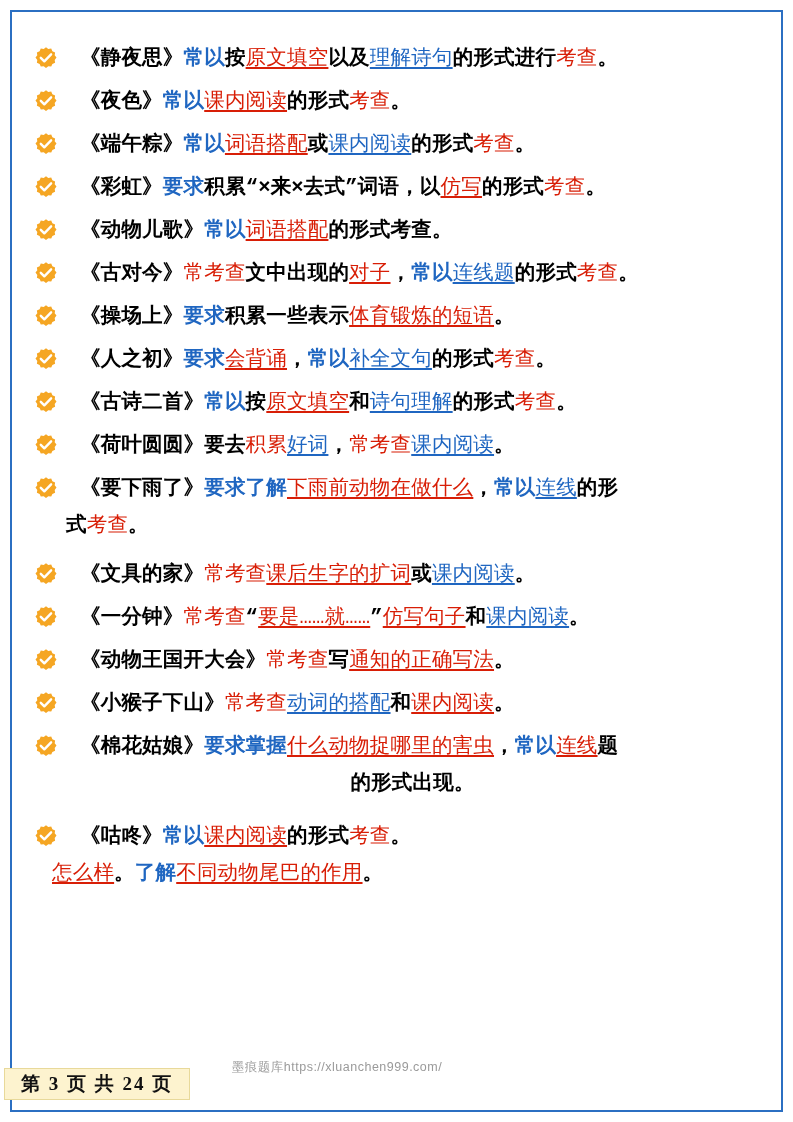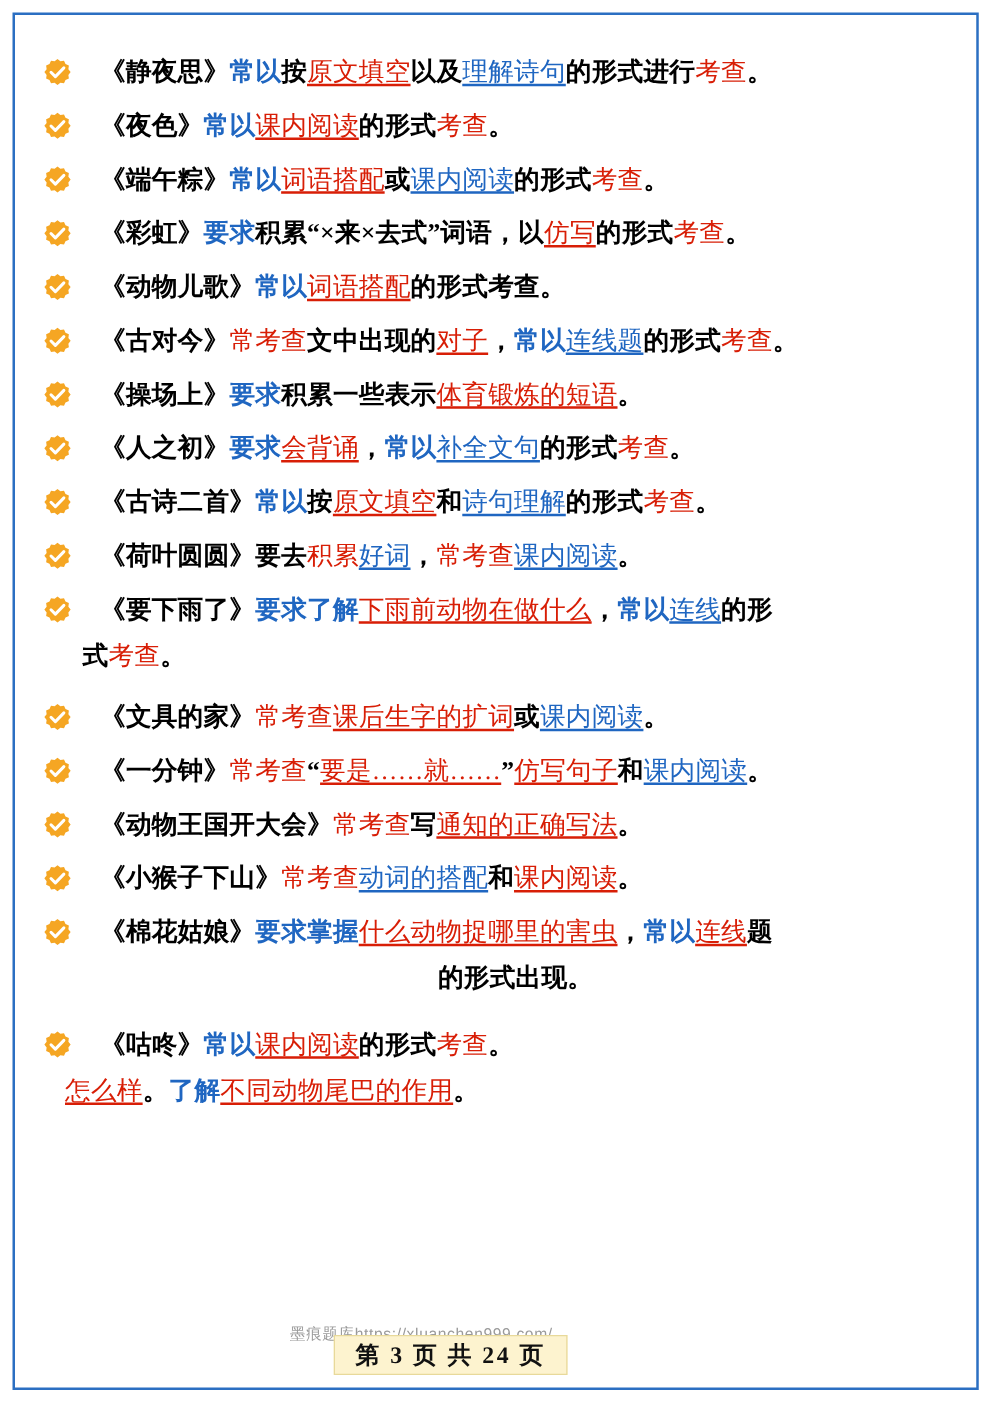--- a/index.html
+++ b/index.html
@@ -47,35 +47,36 @@
     margin-right: 8px;
     position: relative;
   }
   .bullet svg { display: block; }
   .line {
     flex: 1 1 auto;
     font-size: 20.5px;
     line-height: 33px;
     color: #000000;
     letter-spacing: 0.2px;
+    font-family: Liberation Mono, monospace;
   }
   .line .ind { display: inline-block; width: 14px; }
   .blue-b { color: #1f66c1; font-weight: bold; }
   .red { color: #d81e06; }
   .red-u { color: #d81e06; text-decoration: underline; text-underline-offset: 3px; }
   .blue-u { color: #1f66c1; text-decoration: underline; text-underline-offset: 3px; }
   .black-b { color: #000; font-weight: bold; }
   .cont {
     padding-left: 32px;
   }
   .footer {
     position: absolute;
-    left: 14px; bottom: 22px;
+    left: 4px; bottom: 22px;
     width: 693px;
-    text-align: center;
+    text-align: left;
   }
   .watermark {
     position: absolute;
     left: 0; bottom: 46px;
     width: 674px;
     text-align: center;
     font-size: 12.5px;
     color: #9a9a9a;
     font-family: "Liberation Sans", sans-serif;
     letter-spacing: 0.5px;

